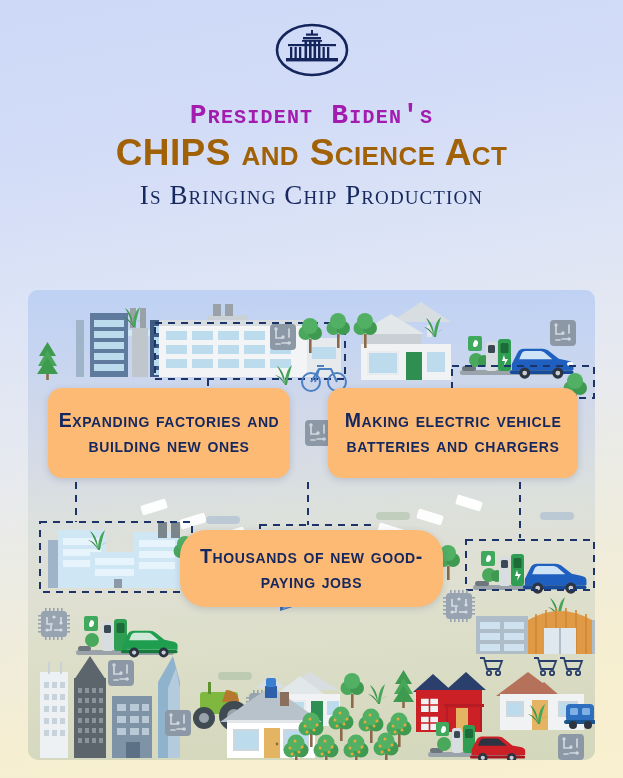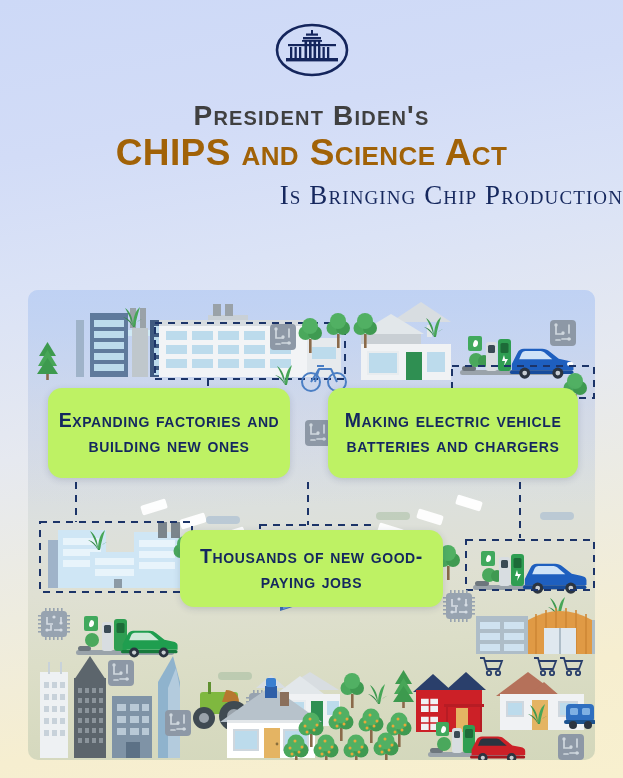--- a/index.html
+++ b/index.html
@@ -11,47 +11,46 @@
         #e6e9f0 52%, #eeecdf 70%, #f6eed0 86%, #f8f0cf 100%);
     position: relative;
   }
 
   
   .header { width: 623px; padding-top: 18px; text-align: center; }
   .seal { display: block; margin: 0 auto 18px auto; }
 
   .title-block { color: #14255c; }
   .t-line1 {
-    font-family: Liberation Sans, sans-serif;
+    font-family: Liberation Mono, monospace;
     font-weight: 700;
     font-size: 28px;
     letter-spacing: 1.2px;
     font-variant: small-caps;
     line-height: 1.12;
-    color: #404040;
+    color: #a21caf;
   }
   .t-line2 {
     font-family: "Liberation Sans", sans-serif;
     font-weight: 700;
     font-size: 37px;
     letter-spacing: 0.4px;
     font-variant: small-caps;
     line-height: 1.14;
     margin-top: 1px;
     color: #a16207;
   }
   .t-line3, .t-line4 {
     font-family: "Liberation Serif", serif;
     font-weight: 400;
     font-size: 27px;
     letter-spacing: 1.1px;
     font-variant: small-caps;
     line-height: 1.2;
     color: #16285e;
-    text-align: right;
   }
   .t-line3 { margin-top: 4px; }
 
   
   .panel {
     position: absolute;
     left: 28px; top: 290px;
     width: 567px; height: 470px;
     border-radius: 10px;
     overflow: hidden;
@@ -64,34 +63,34 @@
     position: absolute; inset: 0;
     background: linear-gradient(180deg, rgba(190,209,244,.85) 0%, rgba(205,214,232,.35) 26%, rgba(0,0,0,0) 46%);
     pointer-events: none;
   }
 
   .scene-svg { position: absolute; left: 0; top: 0; }
 
   
   .callout {
     position: absolute;
-    background: #bef264;
+    background: #fdba74;
     border-radius: 14px;
     box-shadow: 0 2px 7px rgba(30,45,90,.16);
     color: #14275f;
     font-weight: 700;
     font-variant: small-caps;
     letter-spacing: 0.6px;
     text-align: center;
     display: flex; align-items: center; justify-content: center;
     line-height: 1.28;
   }
   #callout-factories { left: 48px;  top: 388px; width: 242px; height: 90px; font-size: 19.5px; padding: 0 8px; }
   #callout-ev        { left: 328px; top: 388px; width: 250px; height: 90px; font-size: 19.5px; padding: 0 16px; }
-  #callout-jobs      { left: 180px; top: 530px; width: 263px; height: 77px; font-size: 19.5px; padding: 0 12px; }
+  #callout-jobs      { left: 180px; top: 530px; width: 263px; height: 77px; font-size: 19.5px; padding: 0 12px; border-radius: 26px; }
 </style>
 </head>
 <body>
 
 <div class="header">
 
   <svg class="seal" width="78" height="64" viewBox="0 0 78 64">
     <ellipse cx="39" cy="32" rx="35" ry="25" fill="none" stroke="#14255c" stroke-width="2.6"></ellipse>
     <g fill="#14255c">
       <rect x="13" y="40" width="52" height="3.4"></rect>

